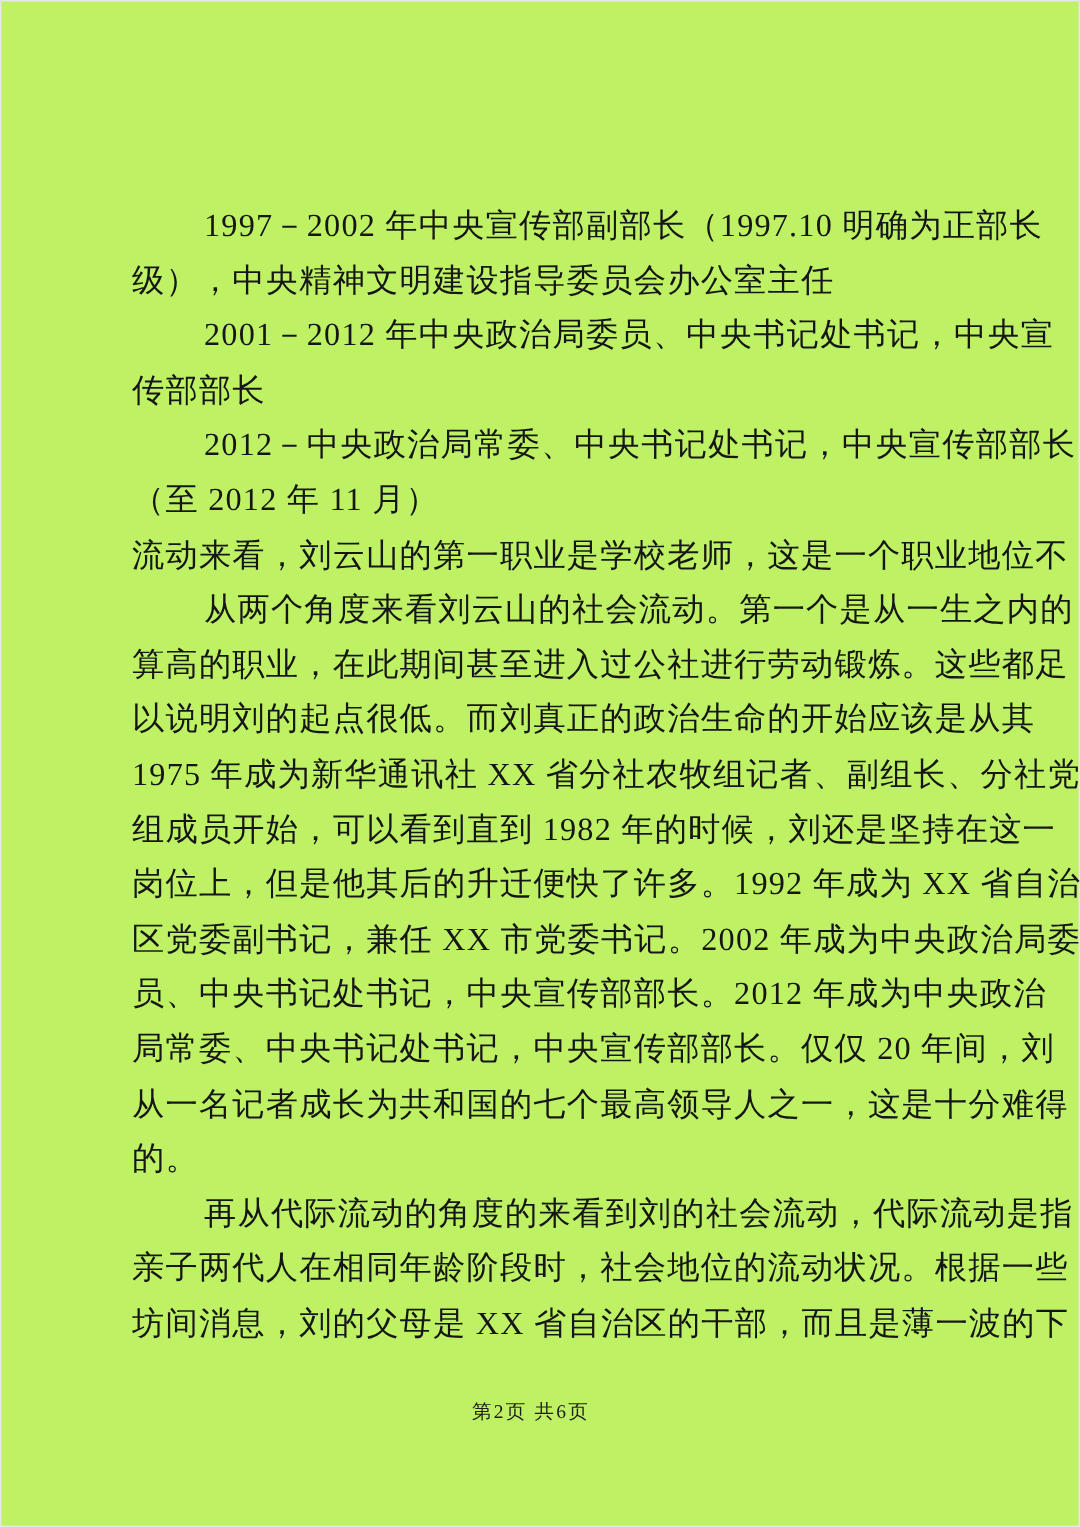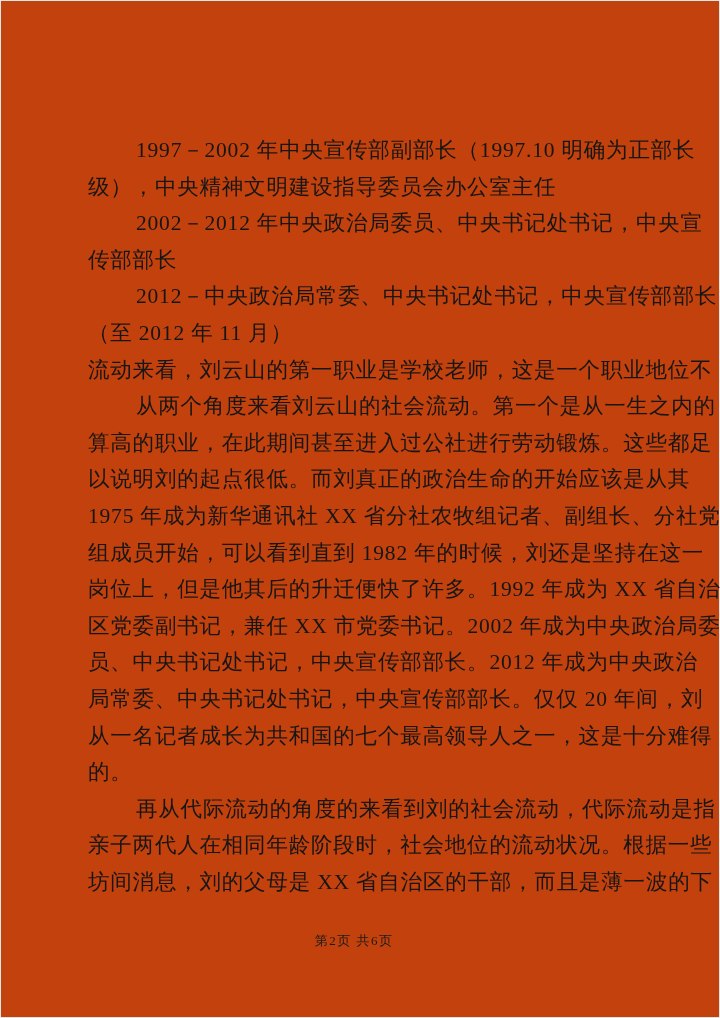--- a/index.html
+++ b/index.html
@@ -13,21 +13,21 @@
     font-family: "Liberation Serif", "DejaVu Serif", serif;
     position: relative;
     overflow: hidden;
   }
   .page {
     position: absolute;
     left: 0;
     top: 0;
     width: 720px;
     height: 1018px;
-    background: #c2410c;
+    background: #bef264;
     box-shadow: inset 0 0 0 1px #e6e6e6;
   }
   .doc-body {
     position: absolute;
     left: 88px;
     top: 132px;
     width: 548px;
   }
   .line {
     font-size: 21.5px;
@@ -50,21 +50,21 @@
     color: #1c1c1c;
   }
 </style>
 </head>
 <body>
 
 <div class="page">
   <div class="doc-body">
       <div class="line indent">1997－2002 年中央宣传部副部长（1997.10 明确为正部长</div>
       <div class="line">级），中央精神文明建设指导委员会办公室主任</div>
-      <div class="line indent">2002－2012 年中央政治局委员、中央书记处书记，中央宣</div>
+      <div class="line indent">2001－2012 年中央政治局委员、中央书记处书记，中央宣</div>
       <div class="line">传部部长</div>
       <div class="line indent">2012－中央政治局常委、中央书记处书记，中央宣传部部长</div>
       <div class="line">（至 2012 年 11 月）</div>
       <div class="line">流动来看，刘云山的第一职业是学校老师，这是一个职业地位不</div>
       <div class="line indent">从两个角度来看刘云山的社会流动。第一个是从一生之内的</div>
       <div class="line">算高的职业，在此期间甚至进入过公社进行劳动锻炼。这些都足</div>
       <div class="line">以说明刘的起点很低。而刘真正的政治生命的开始应该是从其</div>
       <div class="line">1975 年成为新华通讯社 XX 省分社农牧组记者、副组长、分社党</div>
       <div class="line">组成员开始，可以看到直到 1982 年的时候，刘还是坚持在这一</div>
       <div class="line">岗位上，但是他其后的升迁便快了许多。1992 年成为 XX 省自治</div>

